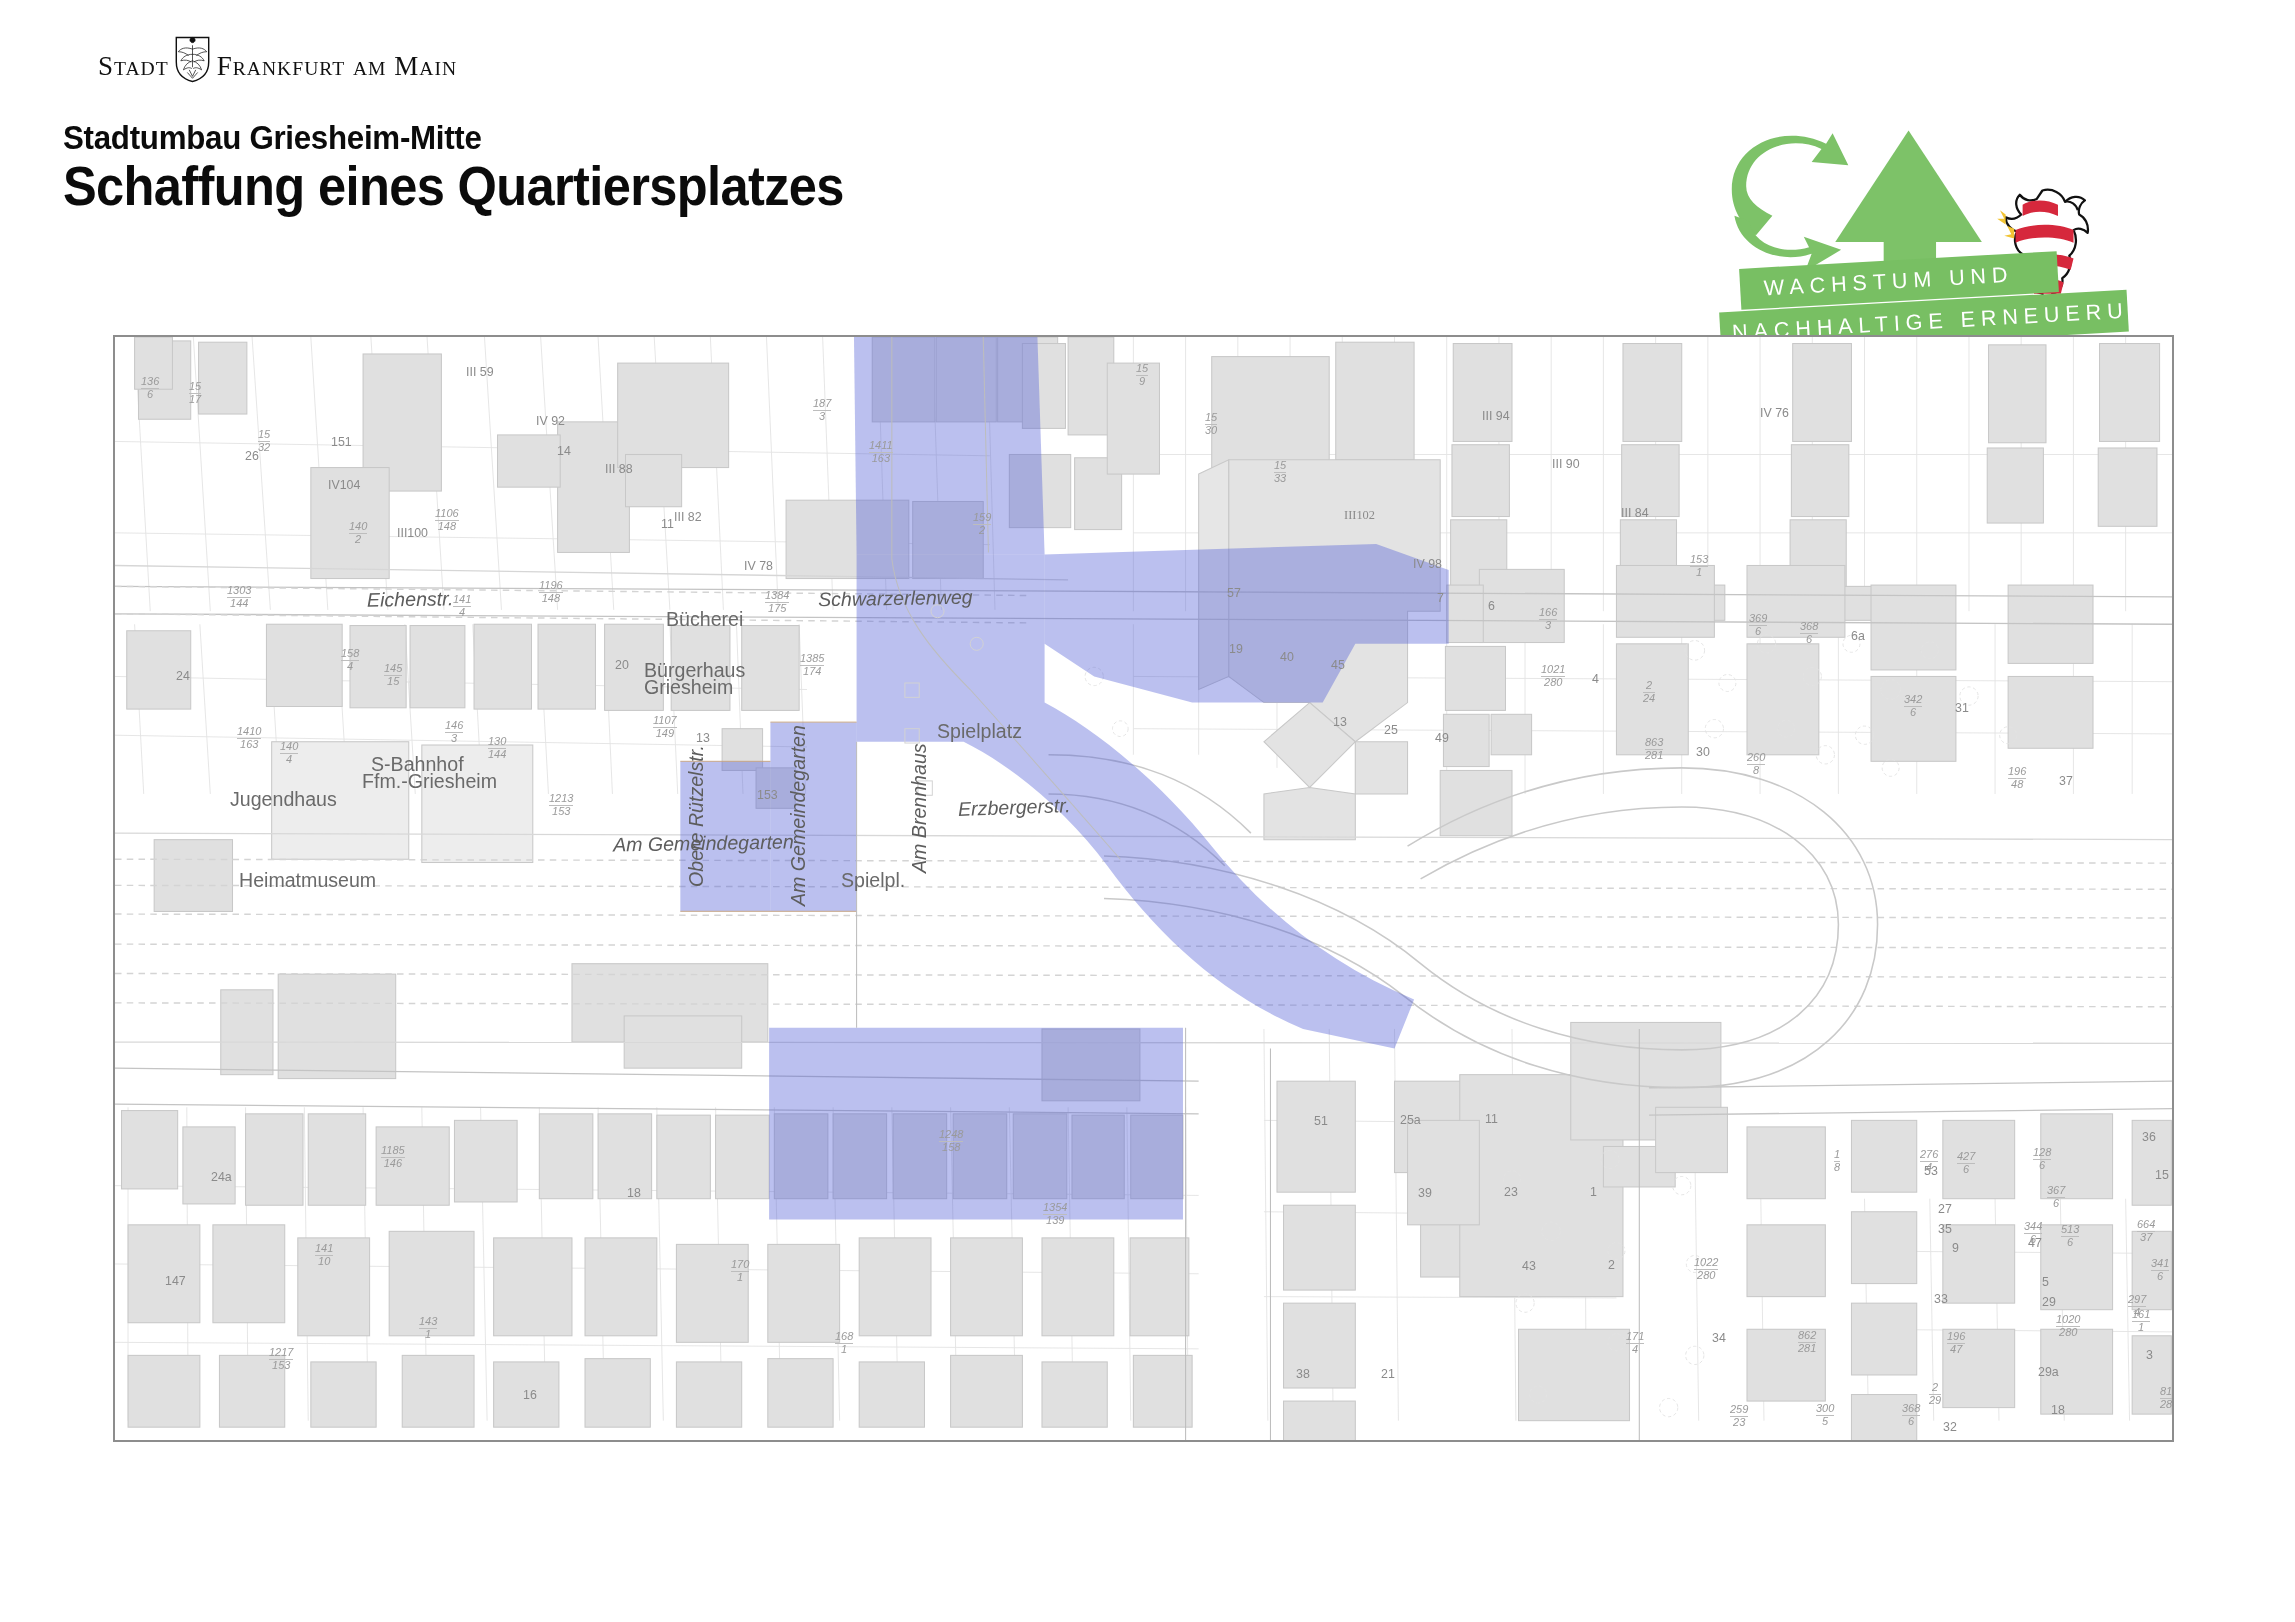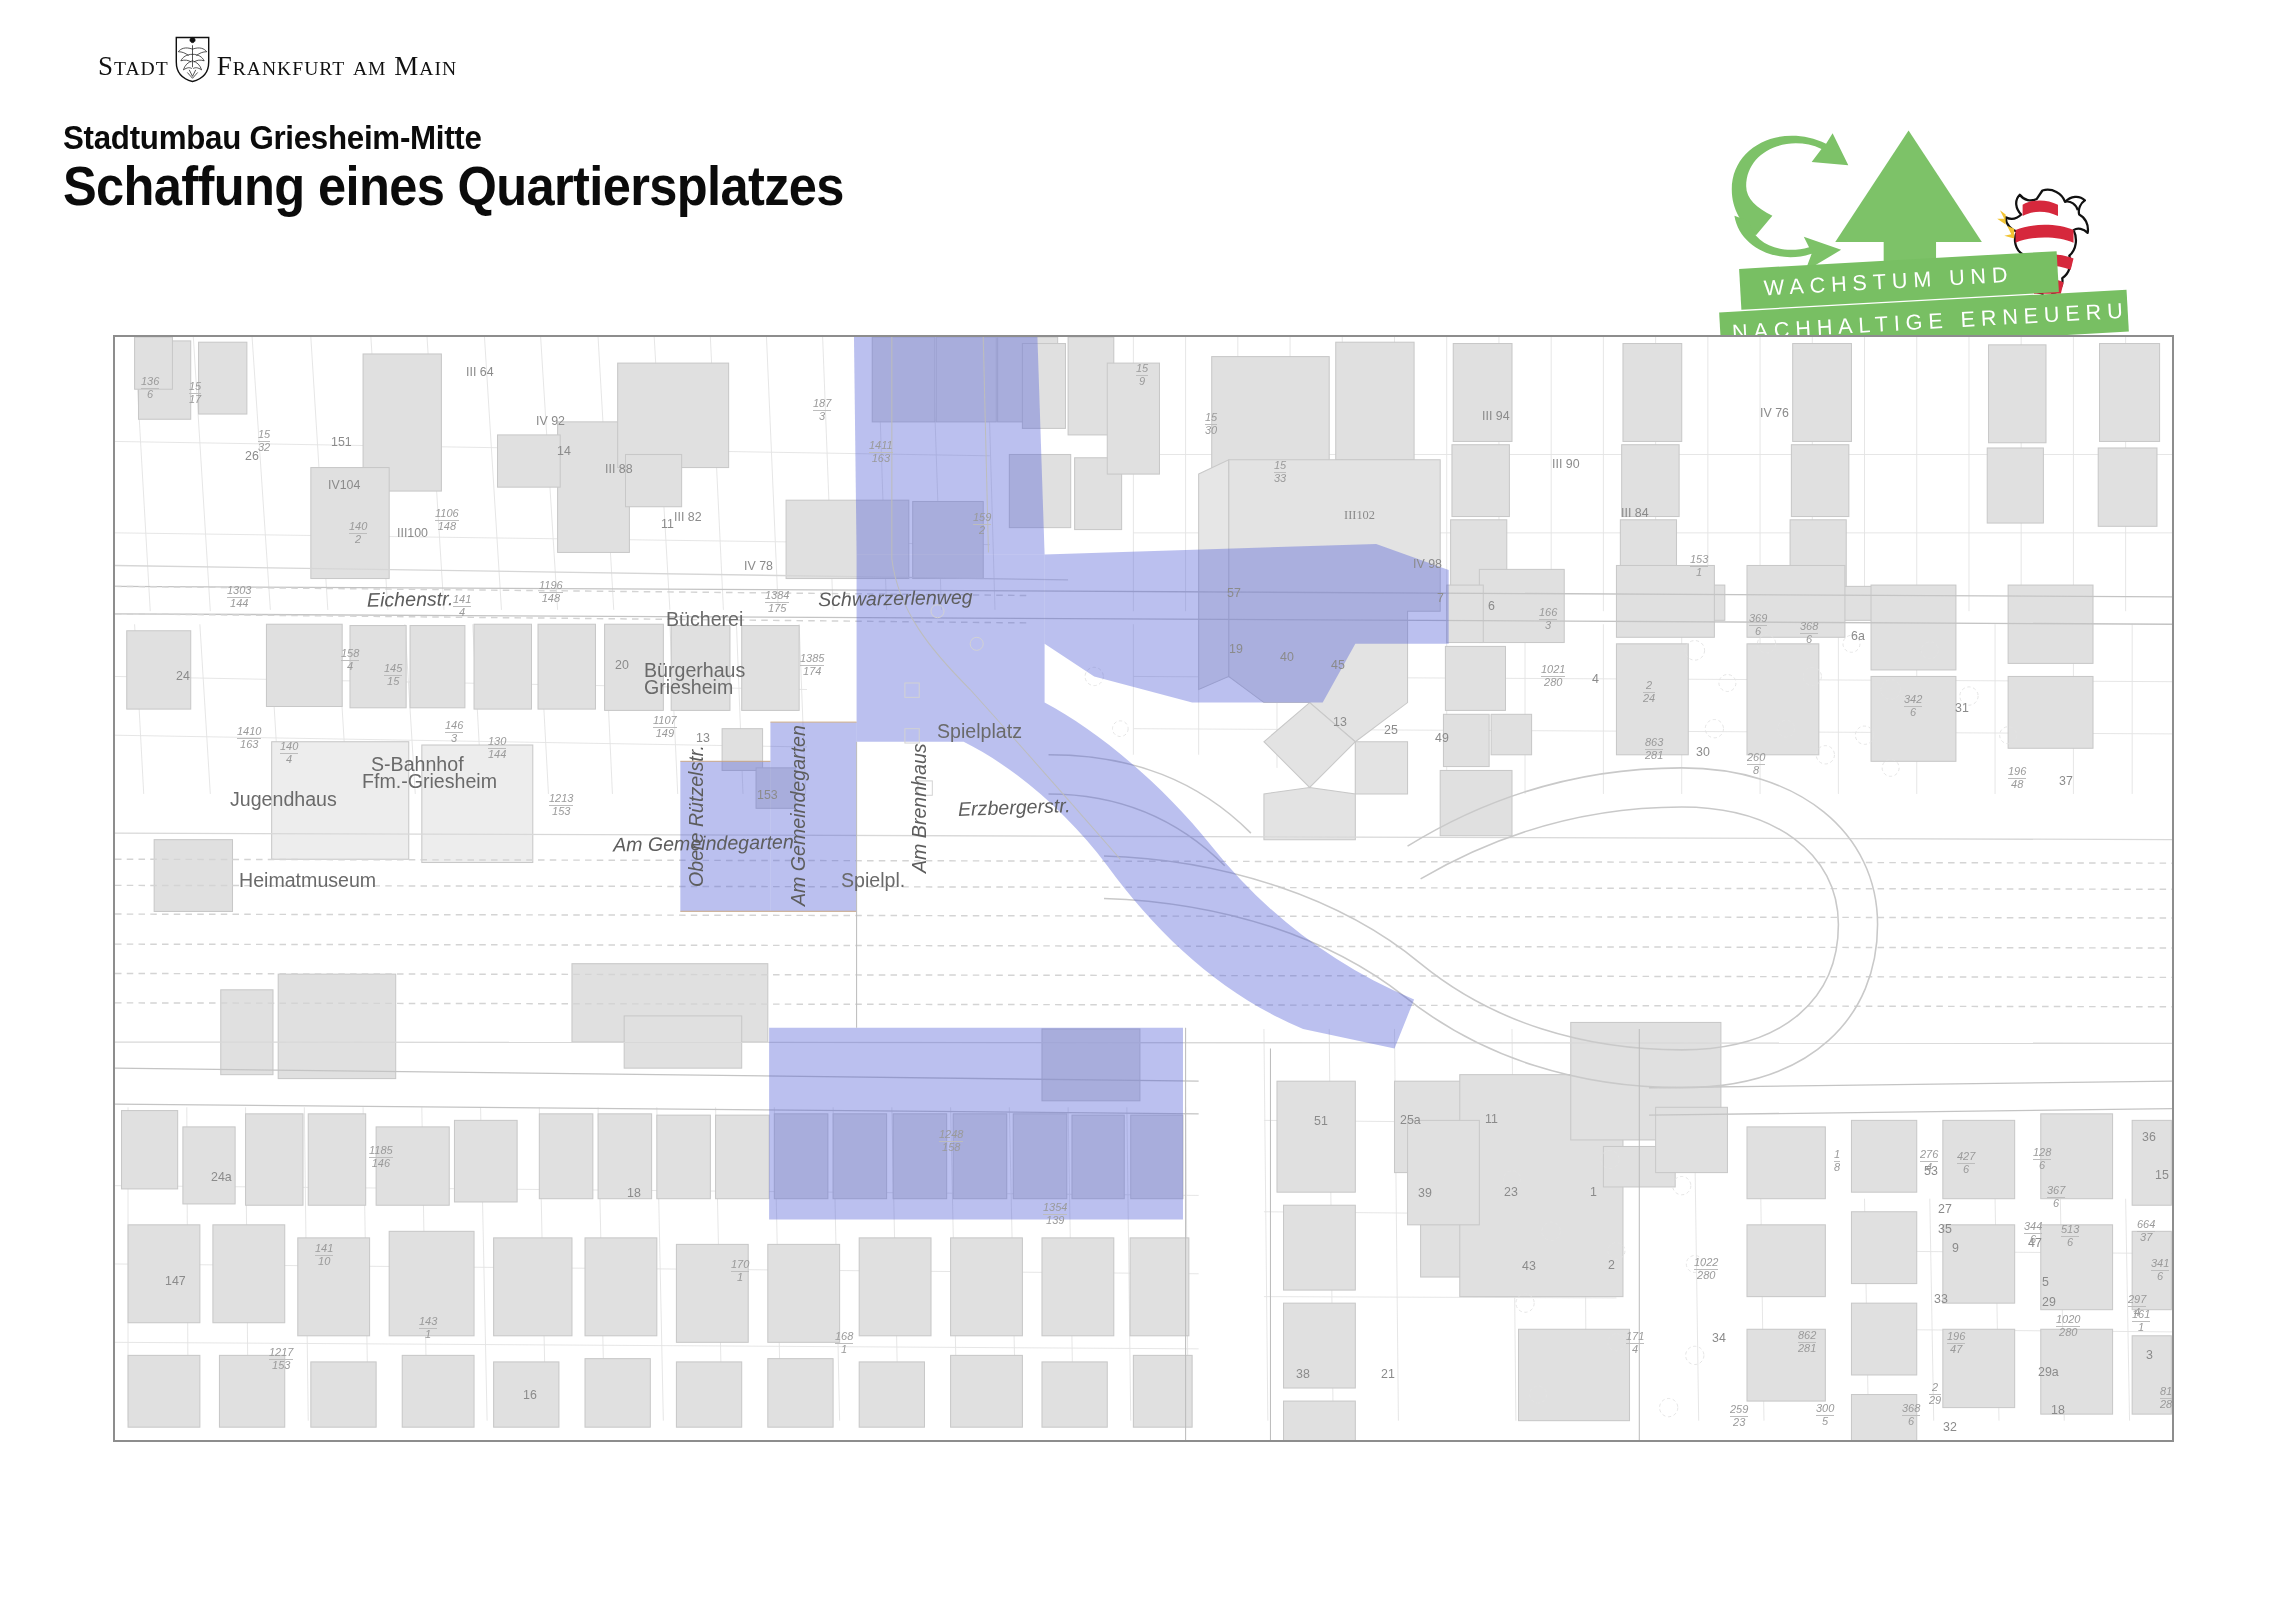--- a/index.html
+++ b/index.html
@@ -538,21 +538,21 @@
         <span style="display:block;text-align:center;line-height:1.05">32</span>
       </div>
       <div class="m-label m-num" style="left: 1159px; top: 123px;">
         <span style="display:block;text-align:center;border-bottom:0.7px solid #bdbdbd;line-height:1.05">15</span>
         <span style="display:block;text-align:center;line-height:1.05">33</span>
       </div>
       <div class="m-label m-hn" style="left: 213px; top: 141px;">IV104</div>
       <div class="m-label m-hn" style="left: 1229px; top: 171px; font-family: Liberation Serif, serif;">III102</div>
       <div class="m-label m-hn" style="left: 282px; top: 189px;">III100</div>
       <div class="m-label m-hn" style="left: 1298px; top: 220px;">IV 98</div>
-      <div class="m-label m-hn" style="left: 351px; top: 28px;">III 64</div>
+      <div class="m-label m-hn" style="left: 351px; top: 28px;">III 59</div>
       <div class="m-label m-hn" style="left: 1367px; top: 72px;">III 94</div>
       <div class="m-label m-hn" style="left: 421px; top: 77px;">IV 92</div>
       <div class="m-label m-hn" style="left: 1437px; top: 120px;">III 90</div>
       <div class="m-label m-hn" style="left: 490px; top: 125px;">III 88</div>
       <div class="m-label m-hn" style="left: 1506px; top: 169px;">III 84</div>
       <div class="m-label m-hn" style="left: 559px; top: 173px;">III 82</div>
       <div class="m-label m-num" style="left: 1575px; top: 217px;">
         <span style="display:block;text-align:center;border-bottom:0.7px solid #bdbdbd;line-height:1.05">153</span>
         <span style="display:block;text-align:center;line-height:1.05">1</span>
       </div>
@@ -664,21 +664,21 @@
         <span style="display:block;text-align:center;line-height:1.05">153</span>
       </div>
       <div class="m-label m-num" style="left: 320px; top: 171px;">
         <span style="display:block;text-align:center;border-bottom:0.7px solid #bdbdbd;line-height:1.05">1106</span>
         <span style="display:block;text-align:center;line-height:1.05">148</span>
       </div>
       <div class="m-label m-num" style="left: 538px; top: 378px;">
         <span style="display:block;text-align:center;border-bottom:0.7px solid #bdbdbd;line-height:1.05">1107</span>
         <span style="display:block;text-align:center;line-height:1.05">149</span>
       </div>
-      <div class="m-label m-num" style="left: 254px; top: 808px;">
+      <div class="m-label m-num" style="left: 266px; top: 808px;">
         <span style="display:block;text-align:center;border-bottom:0.7px solid #bdbdbd;line-height:1.05">1185</span>
         <span style="display:block;text-align:center;line-height:1.05">146</span>
       </div>
       <div class="m-label m-num" style="left: 424px; top: 243px;">
         <span style="display:block;text-align:right;border-bottom:0.7px solid #bdbdbd;line-height:1.05">1196</span>
         <span style="display:block;text-align:center;line-height:1.05">148</span>
       </div>
       <div class="m-label m-hn" style="left: 642px; top: 451px;">153</div>
     </div>
   <div id="hn-right">

